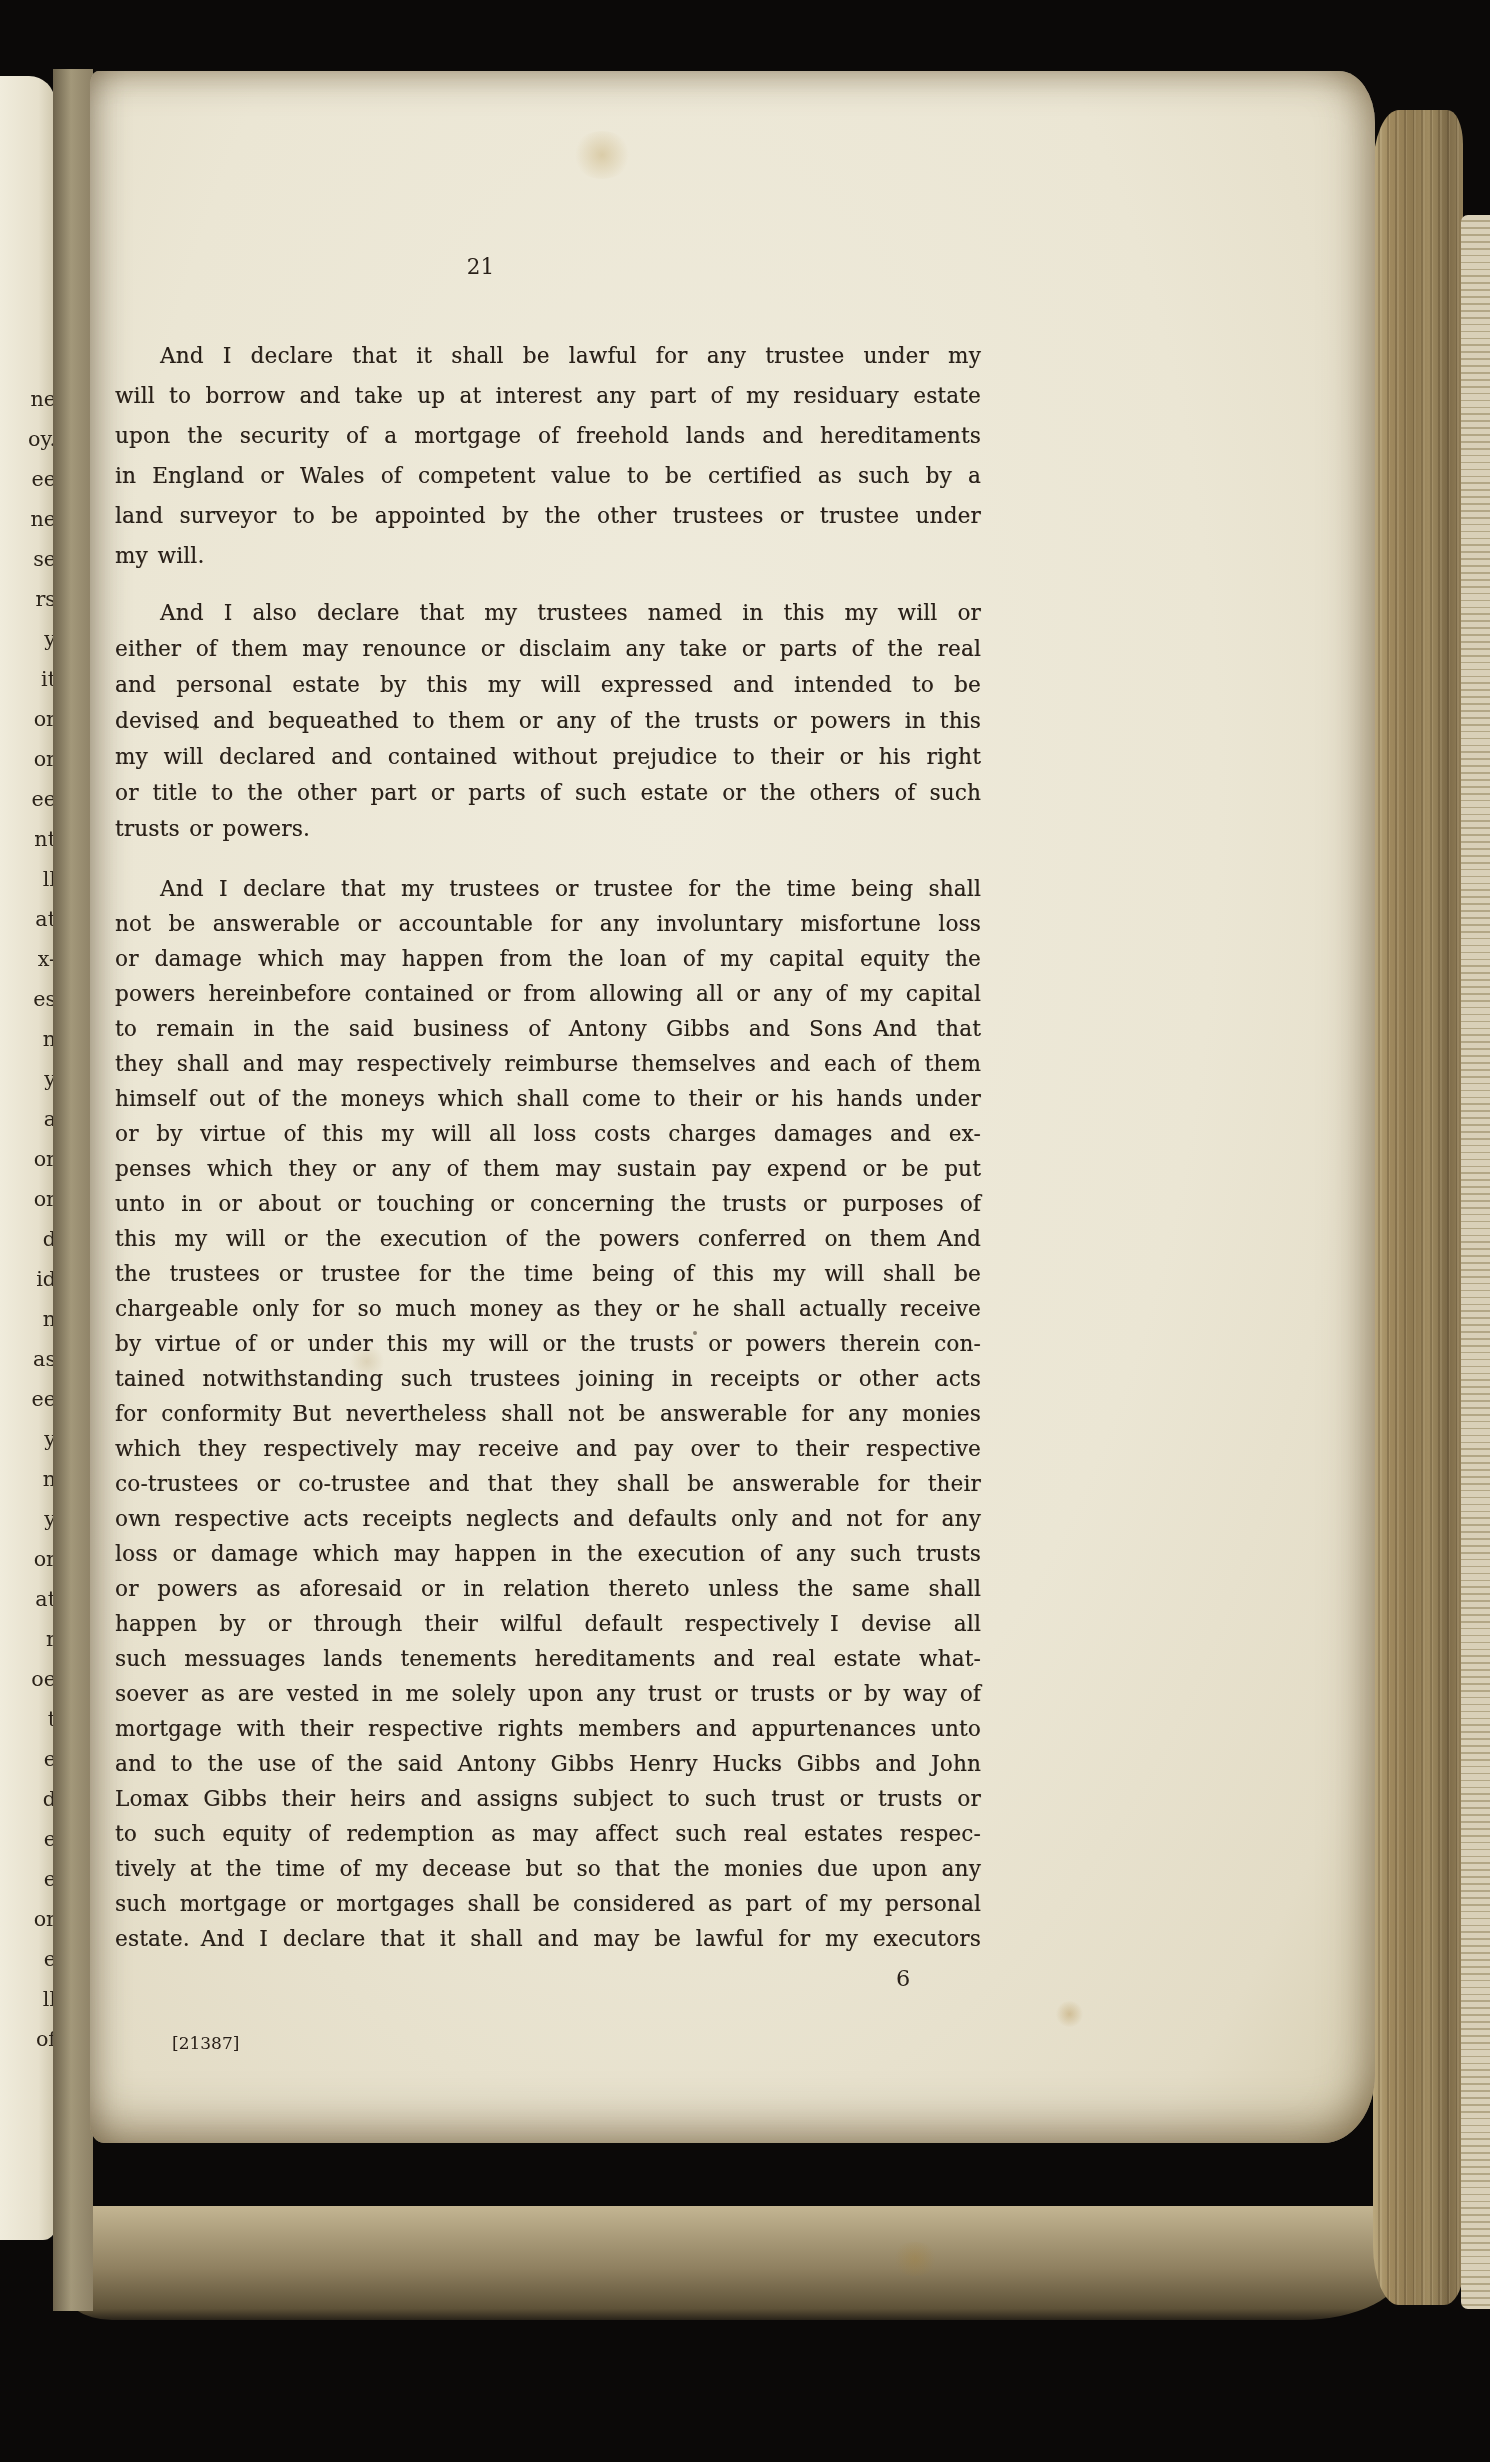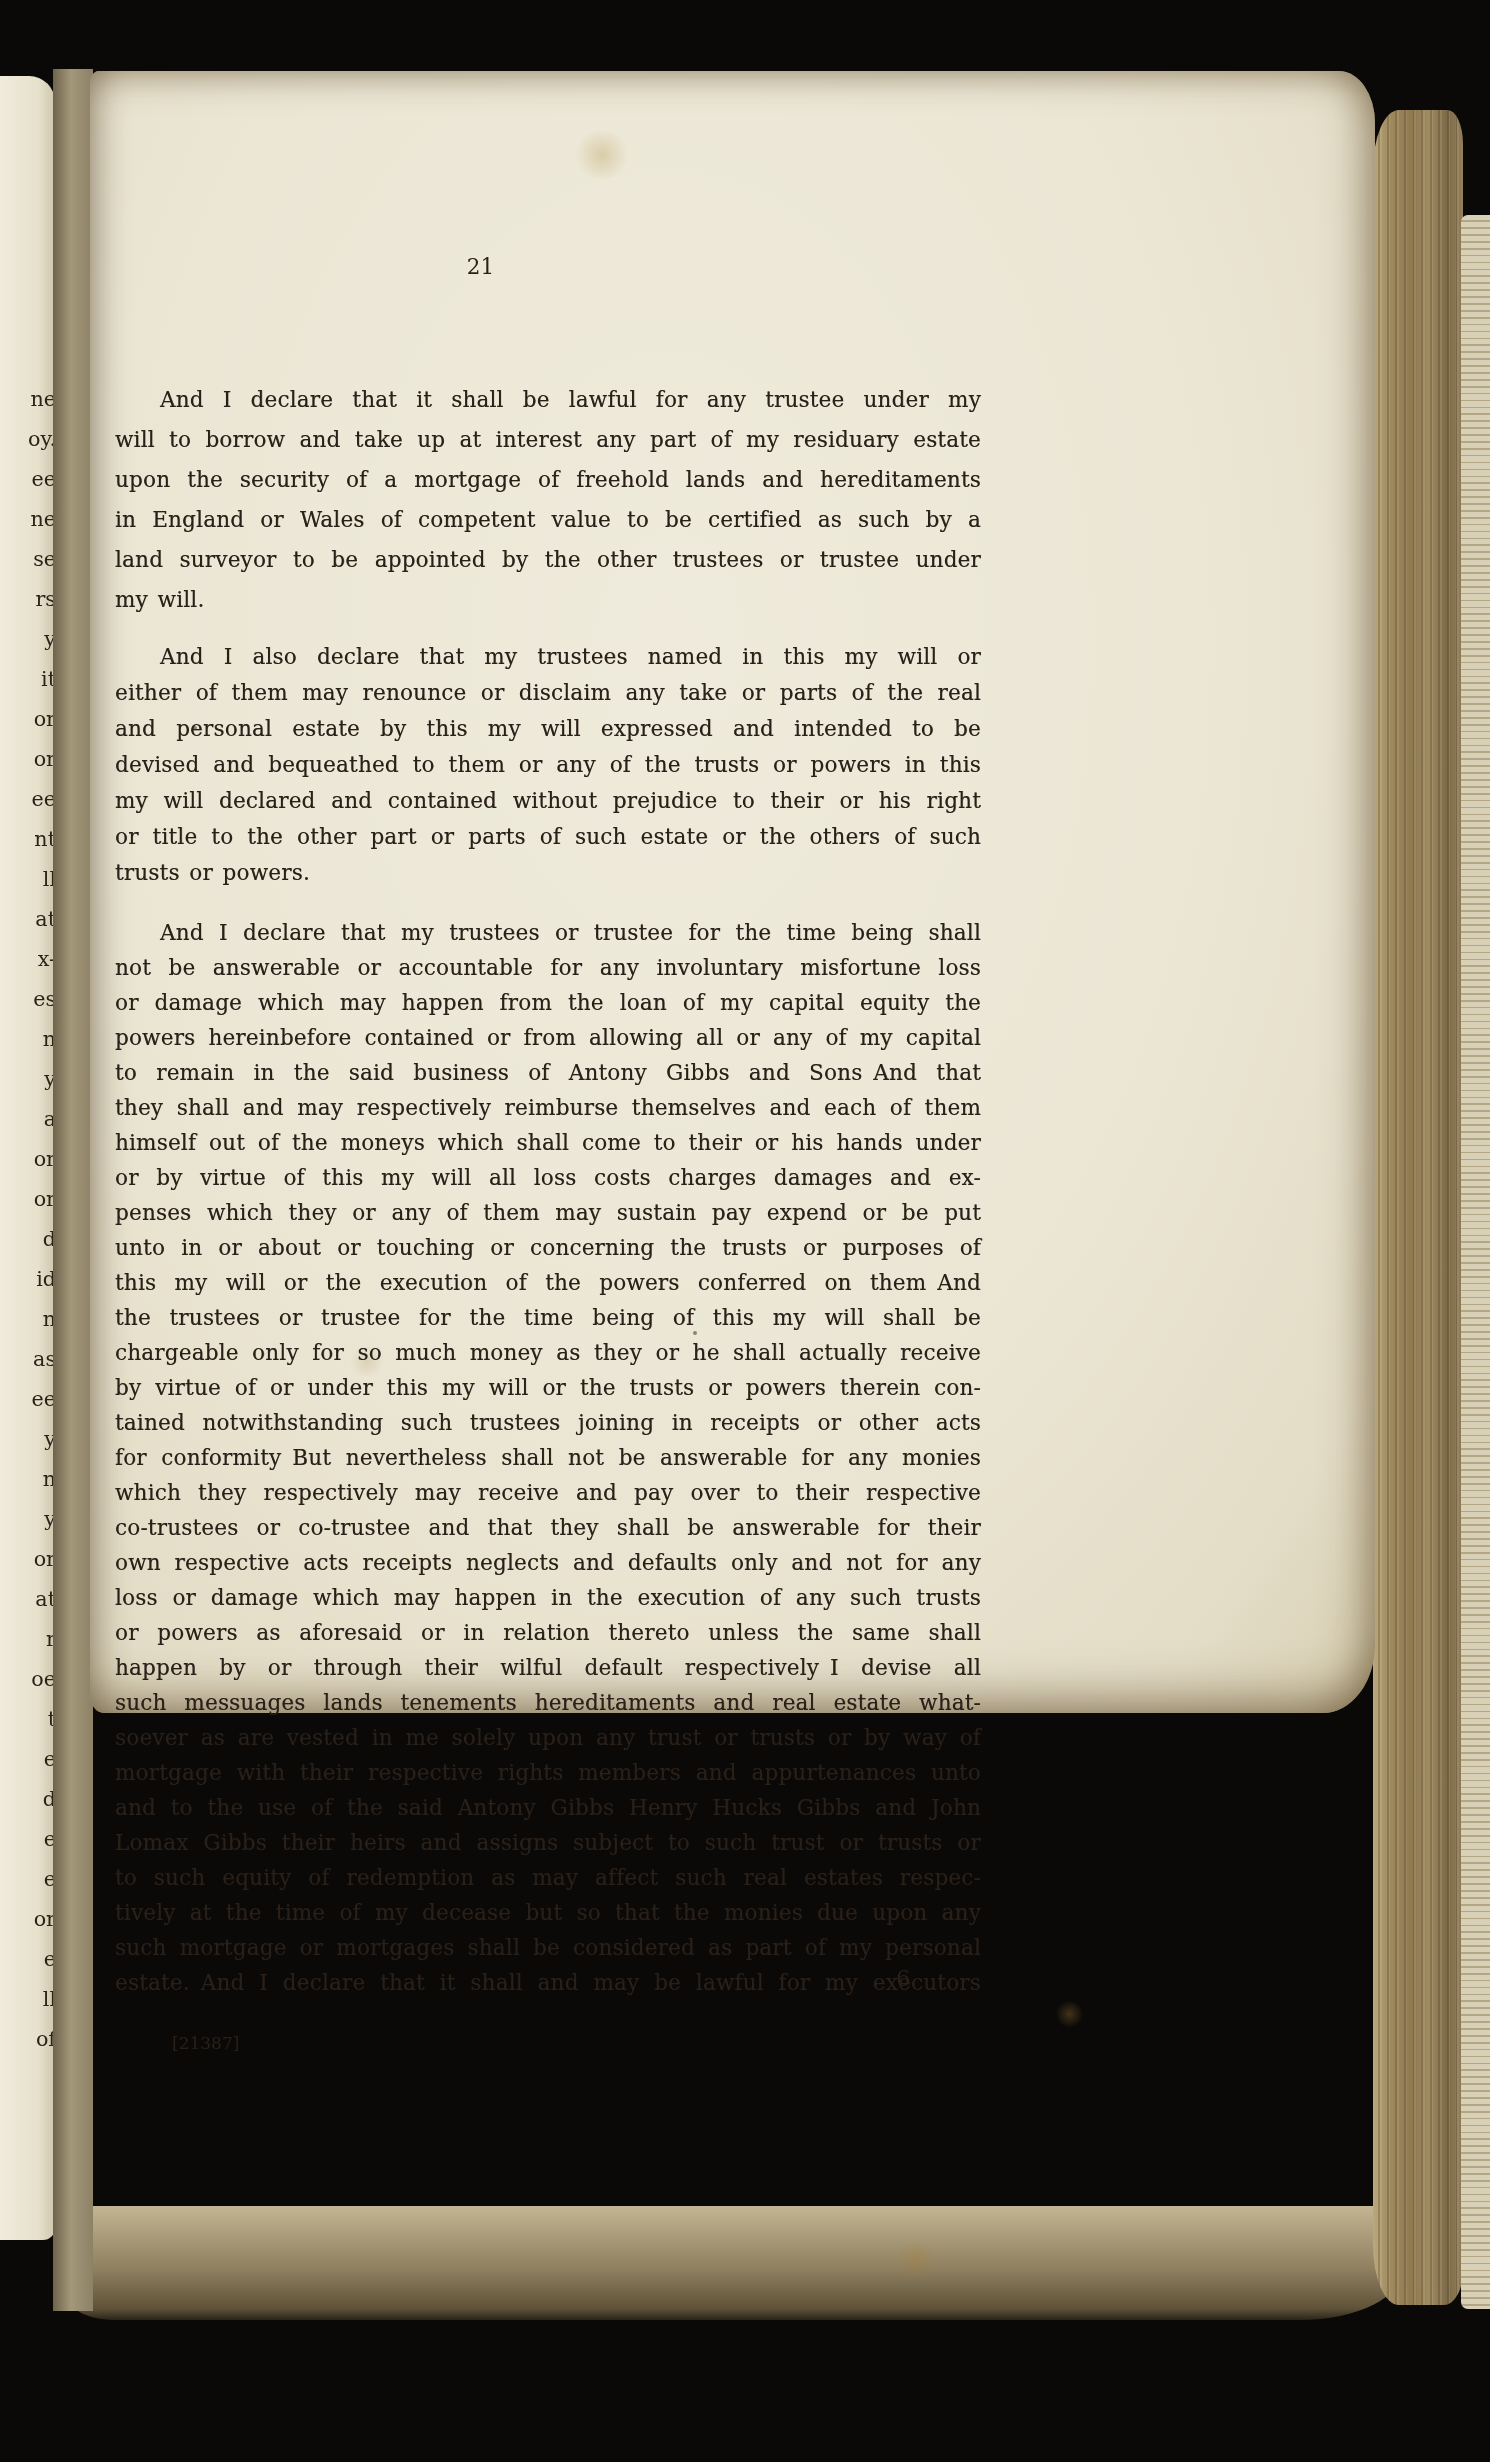--- a/index.html
+++ b/index.html
@@ -40,35 +40,35 @@
     border-radius:26px 15.5px 19px 26px / 60px 34px 34px 60px;
   }
   
   .stack{
     position:absolute;left:1461px;top:215px;width:29px;height:2094px;
     background:repeating-linear-gradient(180deg,#d9d0b8 0 5.2px,#b2a685 5.2px 6.9px);
     border-radius:6.9px 0 0 6.9px;
   }
   
   .page{
-    position:absolute;left:90px;top:71px;width:1285px;height:1642px;
+    position:absolute;left:90px;top:71px;width:1285px;height:2072px;
     background:radial-gradient(ellipse at 45% 35%,#efebdc 0%,#ebe6d4 55%,#e3dcc6 85%,#d6cdb0 100%);
     border-radius:8.6px 36px 52px 13.8px / 13.8px 52px 69px 19px;
     box-shadow:
       inset 22.4px 0 33px -15.5px rgba(90,75,50,.45),
       inset -27.6px 0 41px -17px rgba(110,90,55,.55),
       inset 0 26px 36px -20.7px rgba(110,90,55,.40),
       inset 0 -38px 47px -22.4px rgba(110,90,55,.55);
     text-decoration: underline;
   }
   .page-number{
     position:absolute;left:339px;top:183px;width:103px;
     text-align:center;font-size:21.5px;color:#292019;
   }
-  .para{position:absolute;left:25px;width:866px;color:#292019;font-size:21.5px;letter-spacing:0.2px;word-spacing:2.6px;margin-top:44px;}
+  .para{position:absolute;left:25px;width:866px;color:#292019;font-size:21.5px;letter-spacing:0.2px;word-spacing:2.6px;}
   .para .line{
     text-align:justify;text-align-last:justify;
     text-shadow:0.3px 0.3px 0 rgba(40,30,20,.5);
   }
   .p1{top:265px;}  .p1 .line{height:40px;line-height:40px;}
   .p2{top:524px;}  .p2 .line{height:36px;line-height:36px;}
   .p3{top:800px;}  .p3 .line{height:35px;line-height:35px;}
   .para .line.first{text-indent:45px;}
   .para .line.end{text-align:center;text-align-last:left;}
   .footer-left{position:absolute;left:82px;top:1962px;font-size:17px;color:#292019;text-align:center;}

